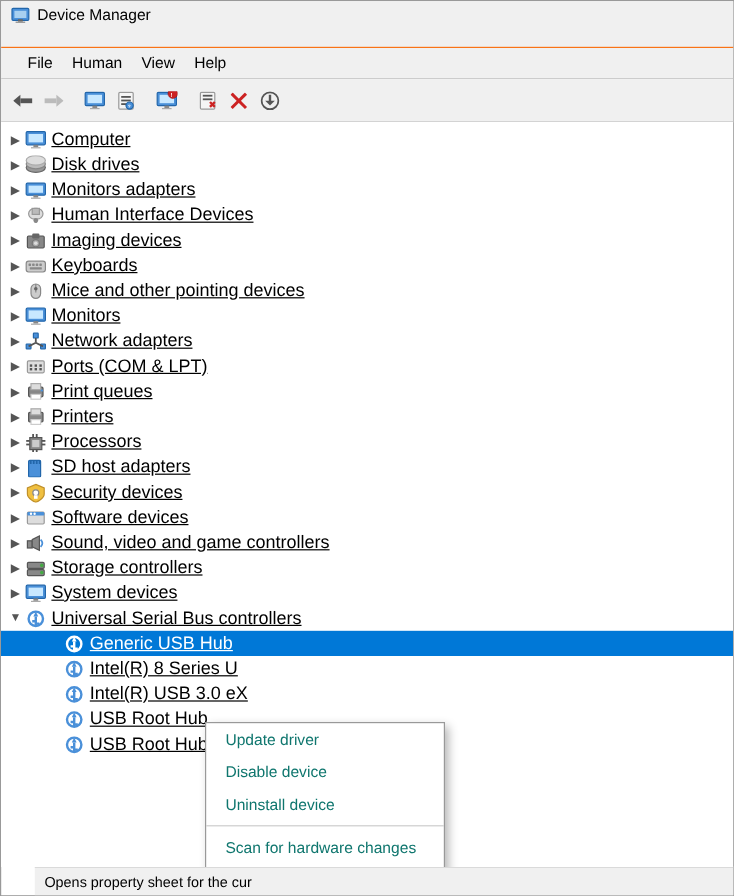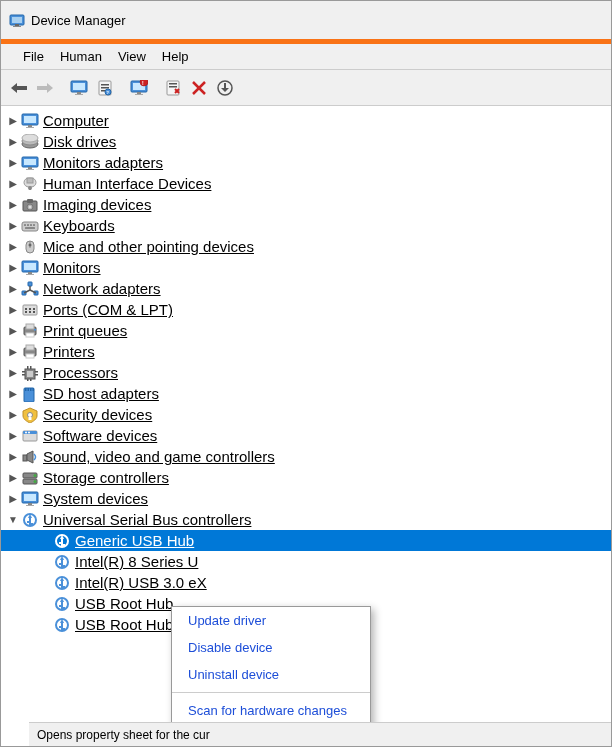--- a/index.html
+++ b/index.html
@@ -16,23 +16,23 @@
       height: 747px;
       background: #ffffff;
       border: 1px solid #999;
       display: flex;
       flex-direction: column;
     }
     .title-bar {
       background: #f0f0f0;
       padding: 19px 8px;
       display: flex;
-      align-items: center;
+      align-items: flex-end;
       gap: 6px;
-      border-bottom: 5px solid #f97316;
+      border-bottom: 1px solid #f97316;
       height: 36px;
     }
     .title-bar-icon {
       width: 16px;
       height: 16px;
       display: flex;
       align-items: center;
       justify-content: center;
     }
     .title-bar-text {
@@ -153,21 +153,21 @@
       box-shadow: 3px 3px 8px rgba(0,0,0,0.3);
       z-index: 100;
       min-width: 200px;
       top: 500px;
       left: 170px;
     }
     .ctx-item {
       padding: 6px 16px;
       cursor: pointer;
       font-size: 13px;
-      color: #1d4ed8;
+      color: #0f766e;
     }
     .ctx-separator {
       height: 1px;
       background: #ccc;
       margin: 4px 0;
     }
 
     
     .content-area::-webkit-scrollbar { width: 16px; }
     .content-area::-webkit-scrollbar-track { background: #f0f0f0; }

